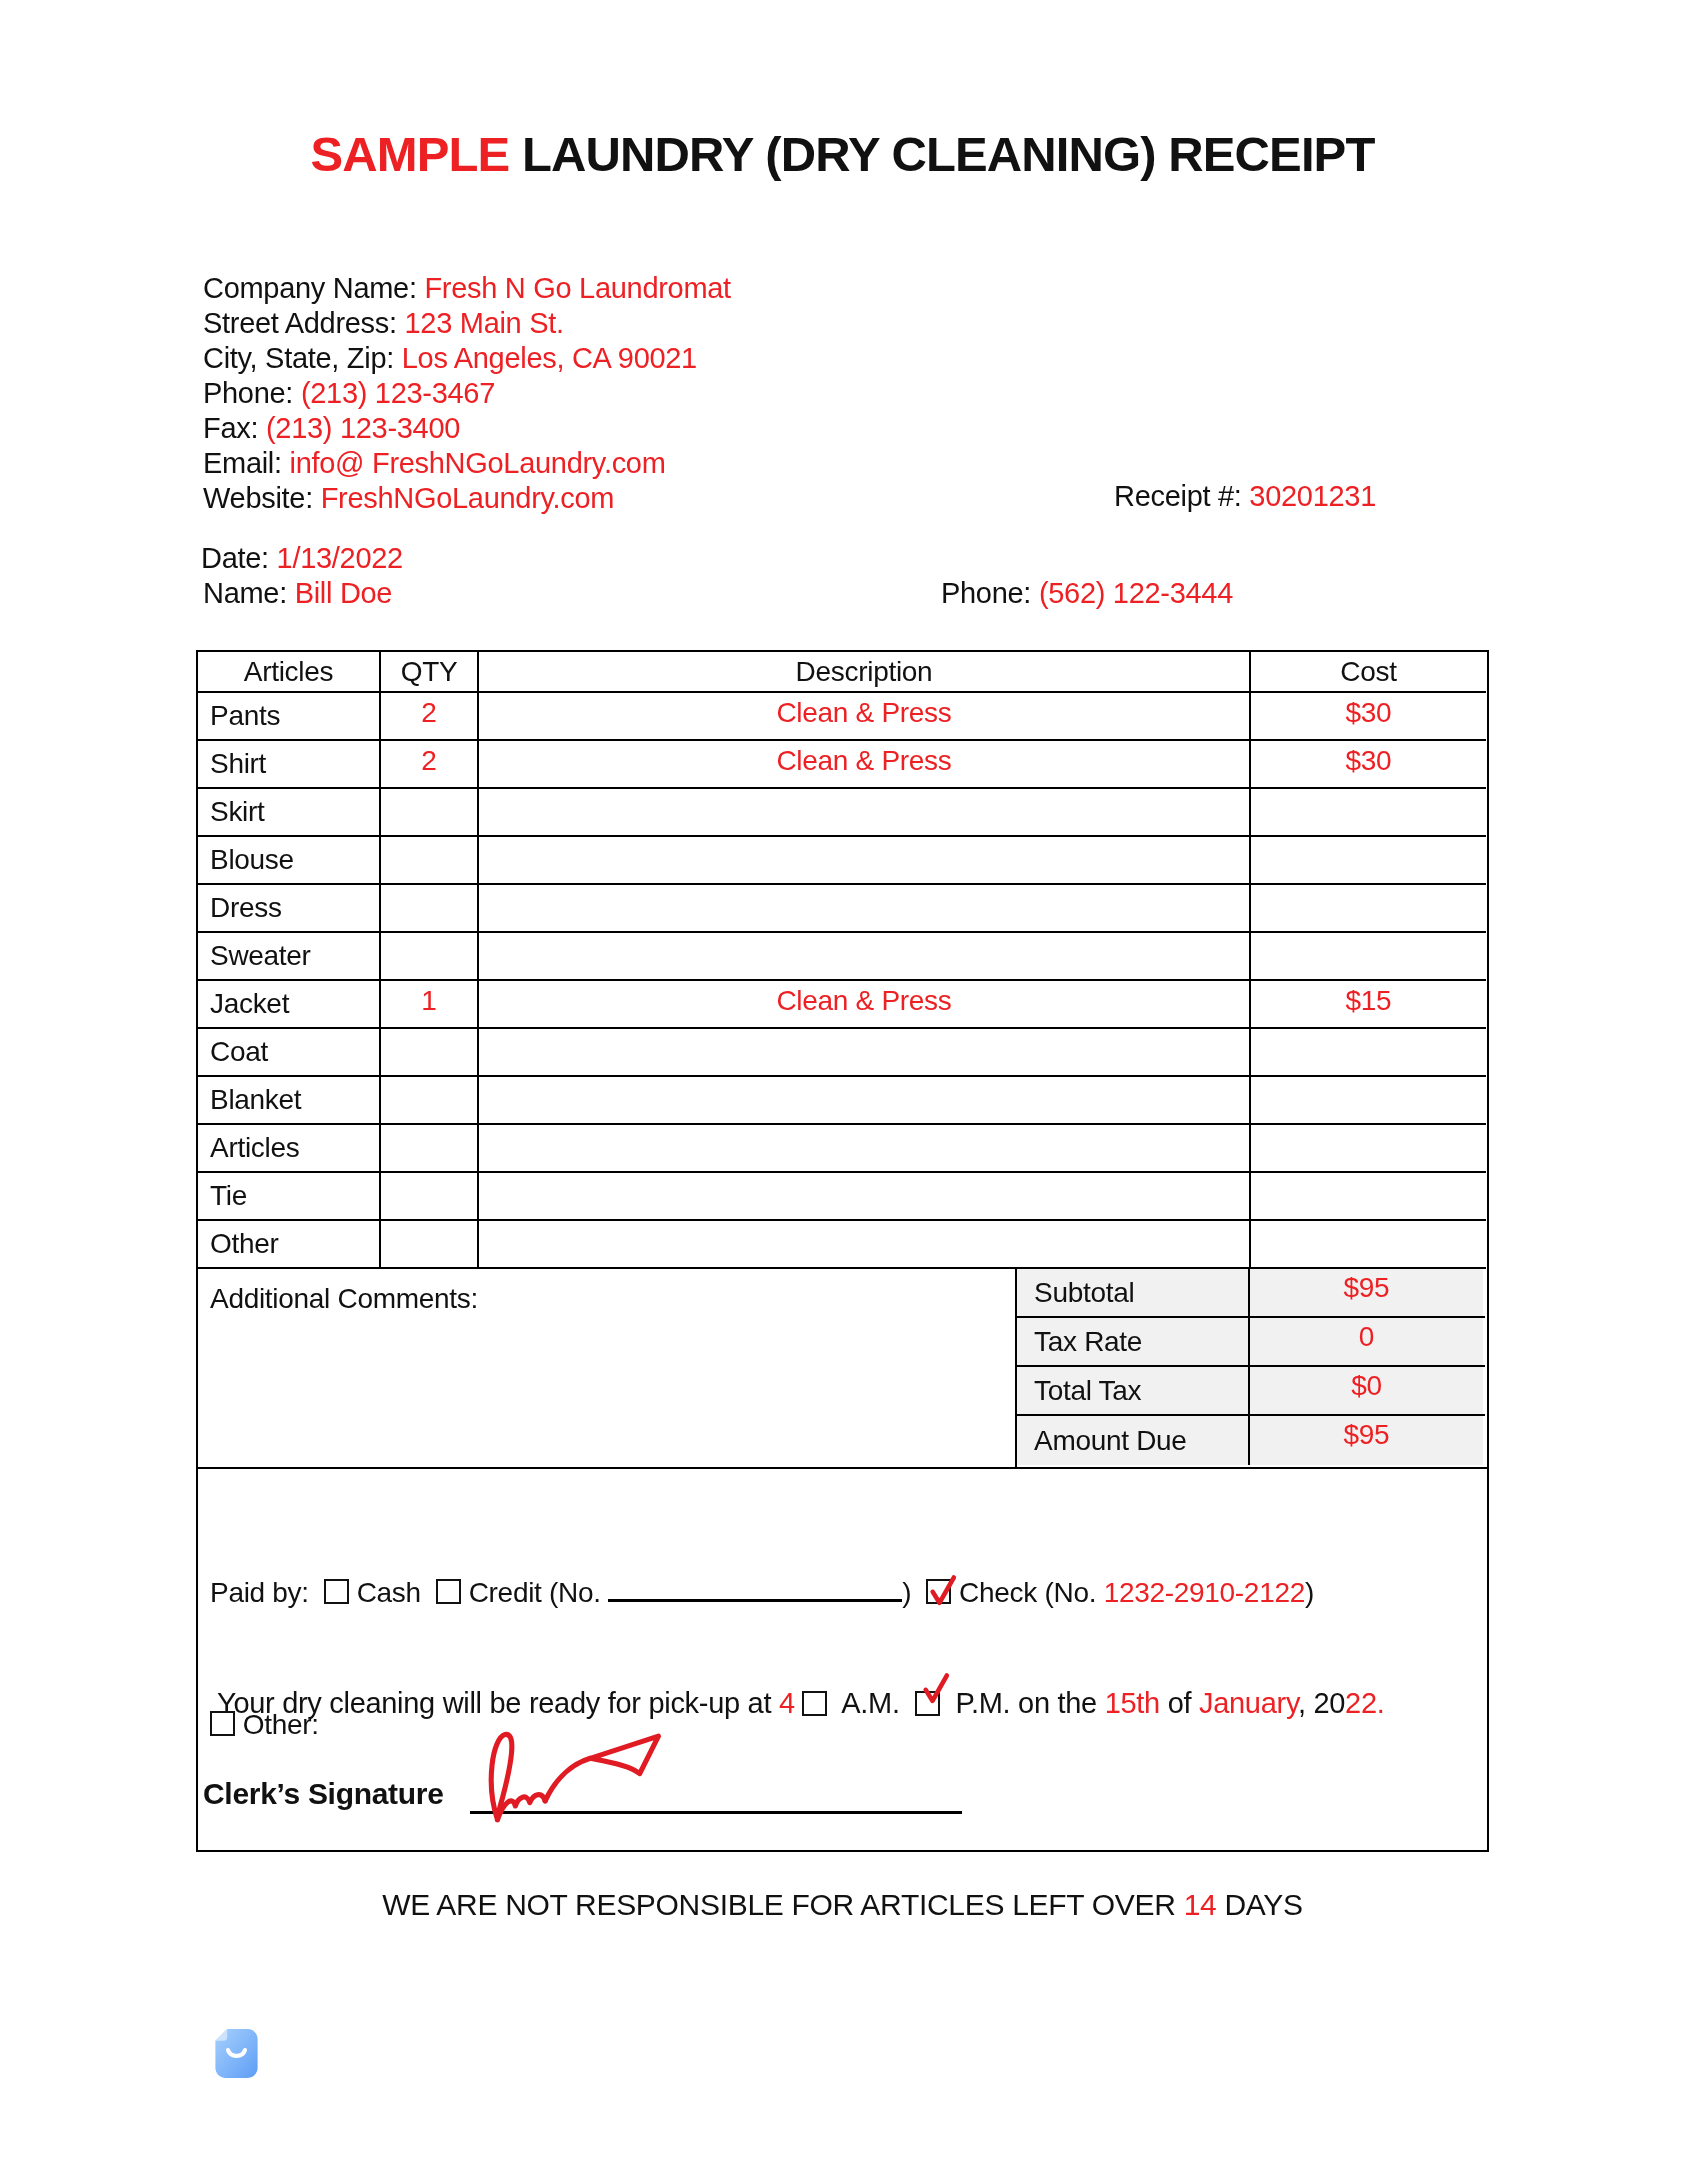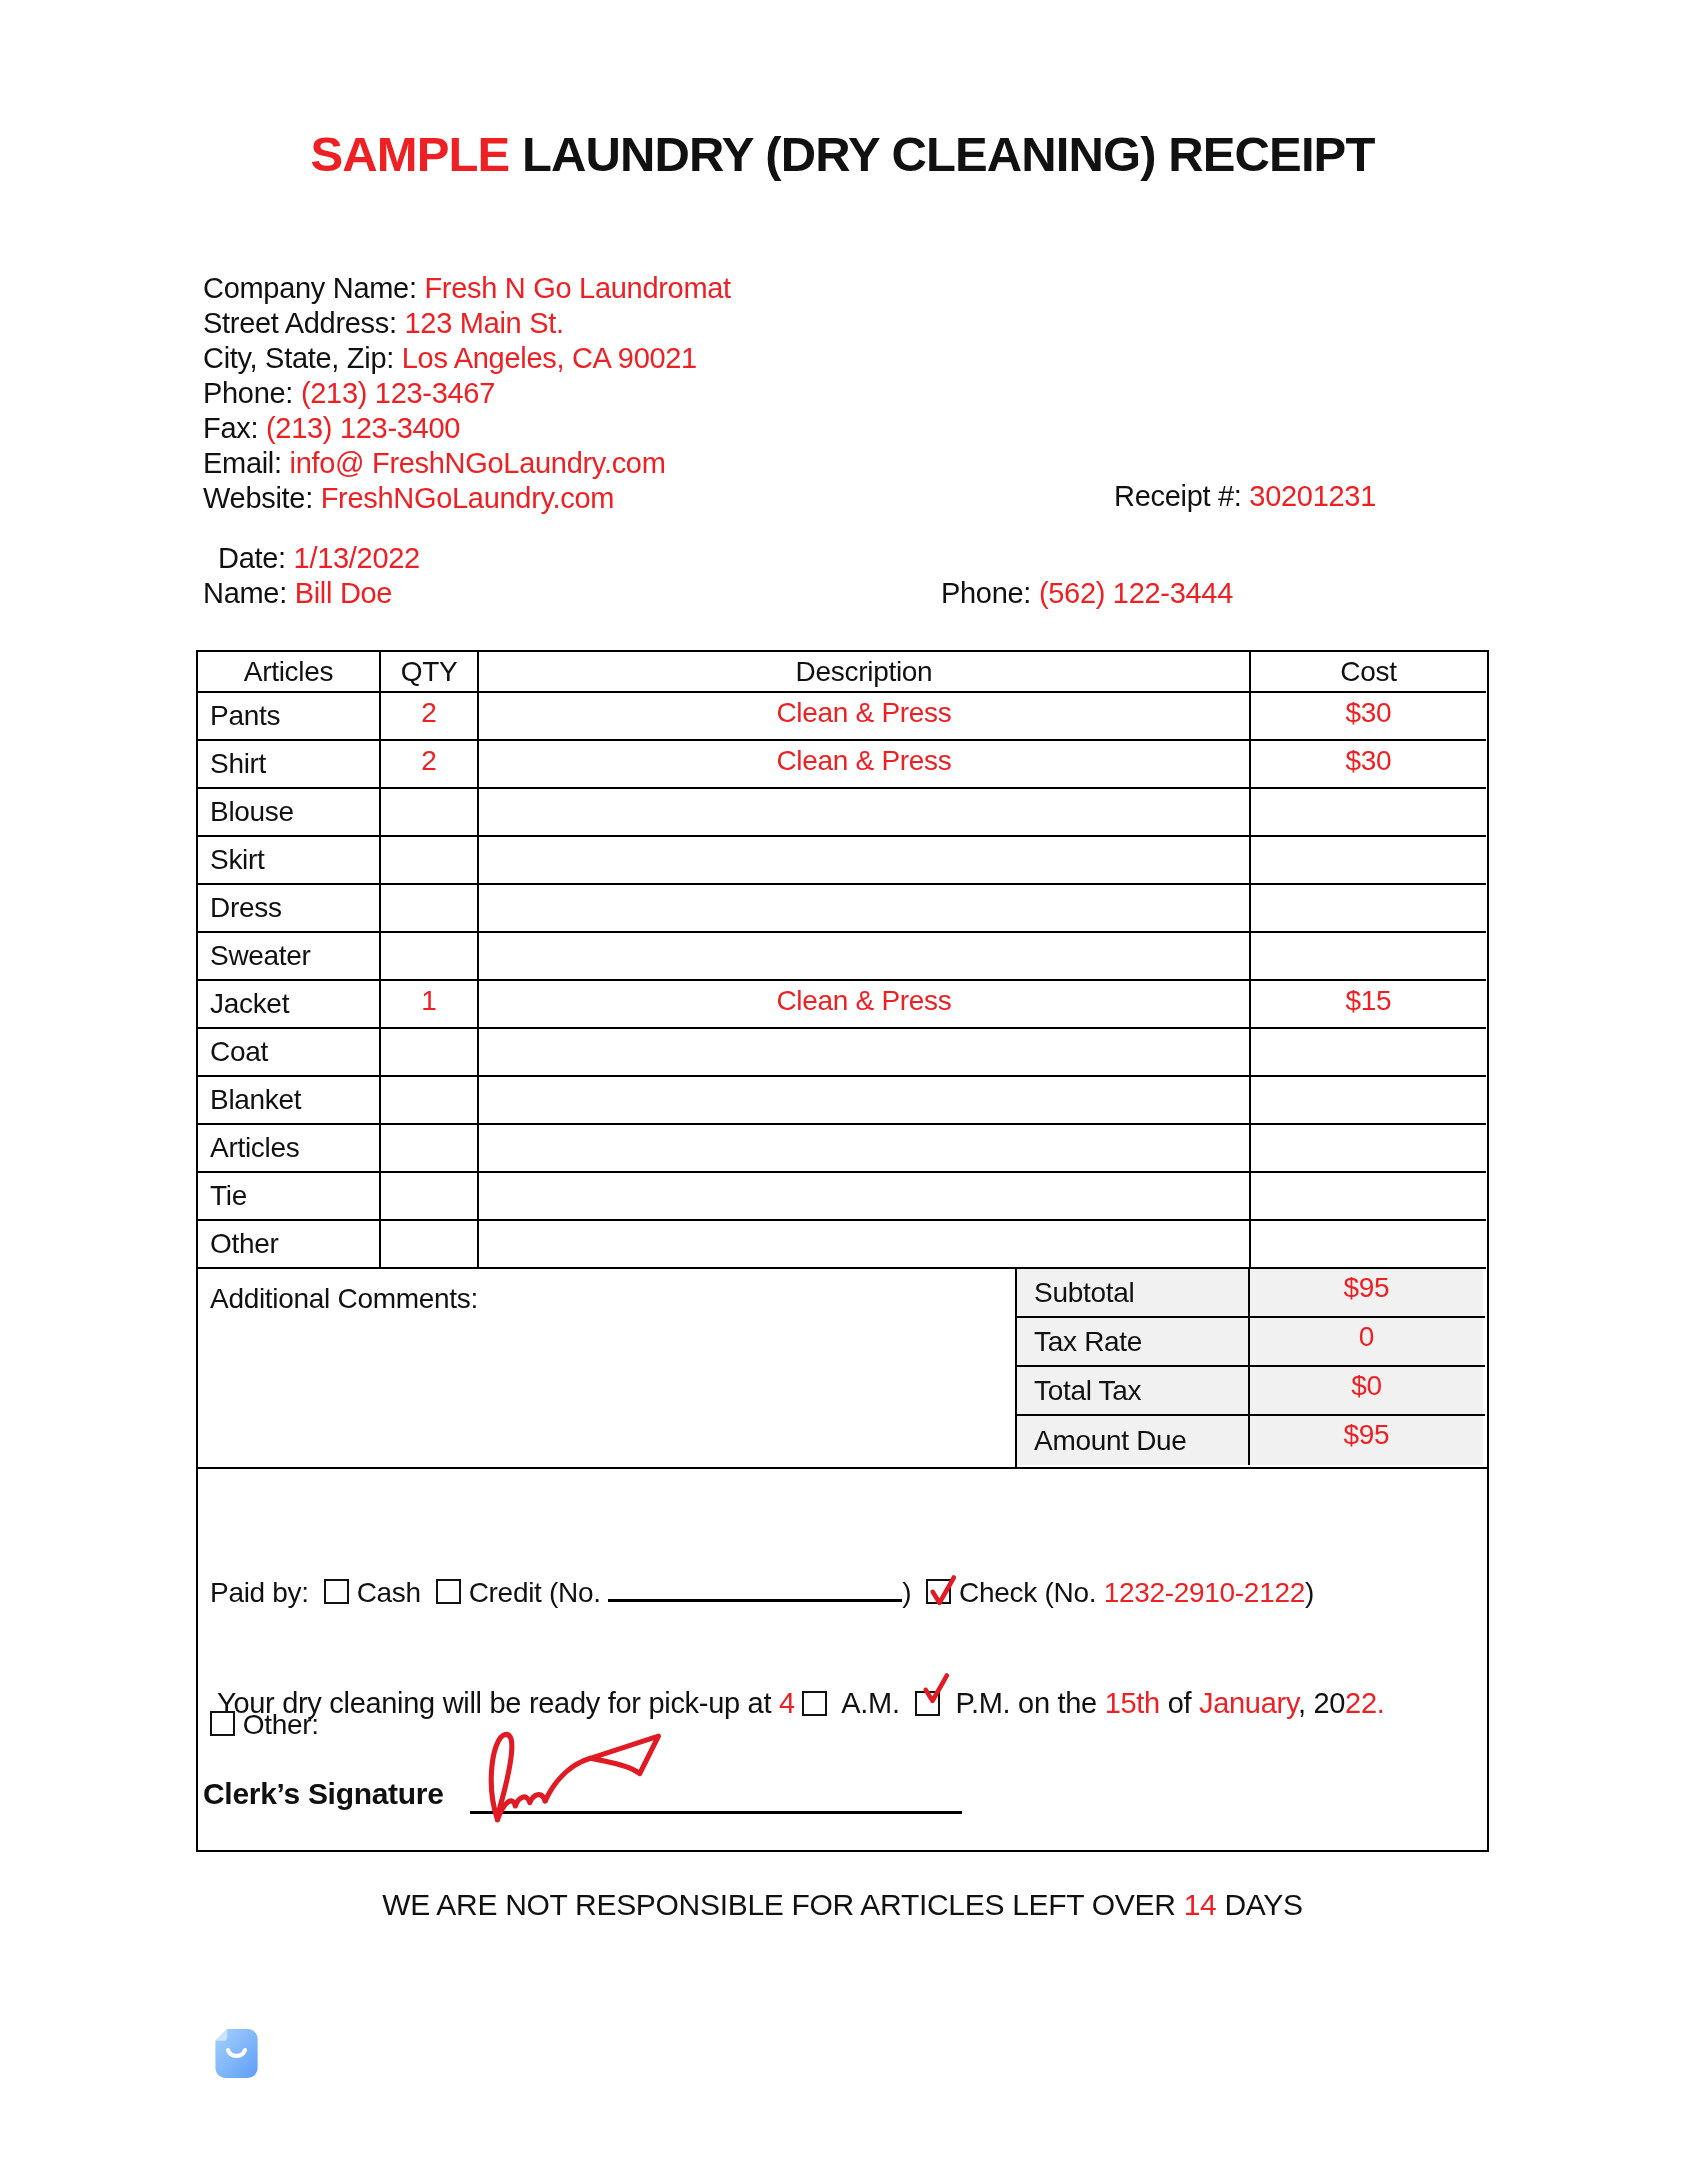--- a/index.html
+++ b/index.html
@@ -21,21 +21,21 @@
     top: 126px; left: 0; width: 100%;
     text-align: center;
     font-size: 49px; font-weight: bold; letter-spacing: -0.9px;
   }
 
   
   .company { left: 203px; top: 271px; font-size: 29px; line-height: 35px; }
   .company .line span { display: inline; }
 
   .receipt-no { left: 1114px; top: 480px; font-size: 29px; }
-  .date-line  { left: 218px;  top: 542px; font-size: 29px; }
+  .date-line  { left: 201px;  top: 542px; font-size: 29px; }
   .name-line  { left: 203px;  top: 577px; font-size: 29px; }
   .phone-line { left: 941px; top: 577px; font-size: 29px; }
 
   
   .table-wrap {
     left: 196px; top: 650px; width: 1293px;
     border: 2.6px solid #000;
     font-size: 28px;
   }
   table.items { border-collapse: collapse; table-layout: fixed; width: 1288px; }
@@ -140,27 +140,27 @@
         <td class="c-desc red">Clean &amp; Press</td>
         <td class="c-cost red">$30</td>
       </tr>
       <tr>
         <td class="c-article">Shirt</td>
         <td class="c-qty red">2</td>
         <td class="c-desc red">Clean &amp; Press</td>
         <td class="c-cost red">$30</td>
       </tr>
       <tr>
+        <td class="c-article">Skirt</td>
+        <td class="c-qty red"></td>
+        <td class="c-desc red"></td>
+        <td class="c-cost red"></td>
+      </tr>
+      <tr>
         <td class="c-article">Blouse</td>
-        <td class="c-qty red"></td>
-        <td class="c-desc red"></td>
-        <td class="c-cost red"></td>
-      </tr>
-      <tr>
-        <td class="c-article">Skirt</td>
         <td class="c-qty red"></td>
         <td class="c-desc red"></td>
         <td class="c-cost red"></td>
       </tr>
       <tr>
         <td class="c-article">Dress</td>
         <td class="c-qty red"></td>
         <td class="c-desc red"></td>
         <td class="c-cost red"></td>
       </tr>

